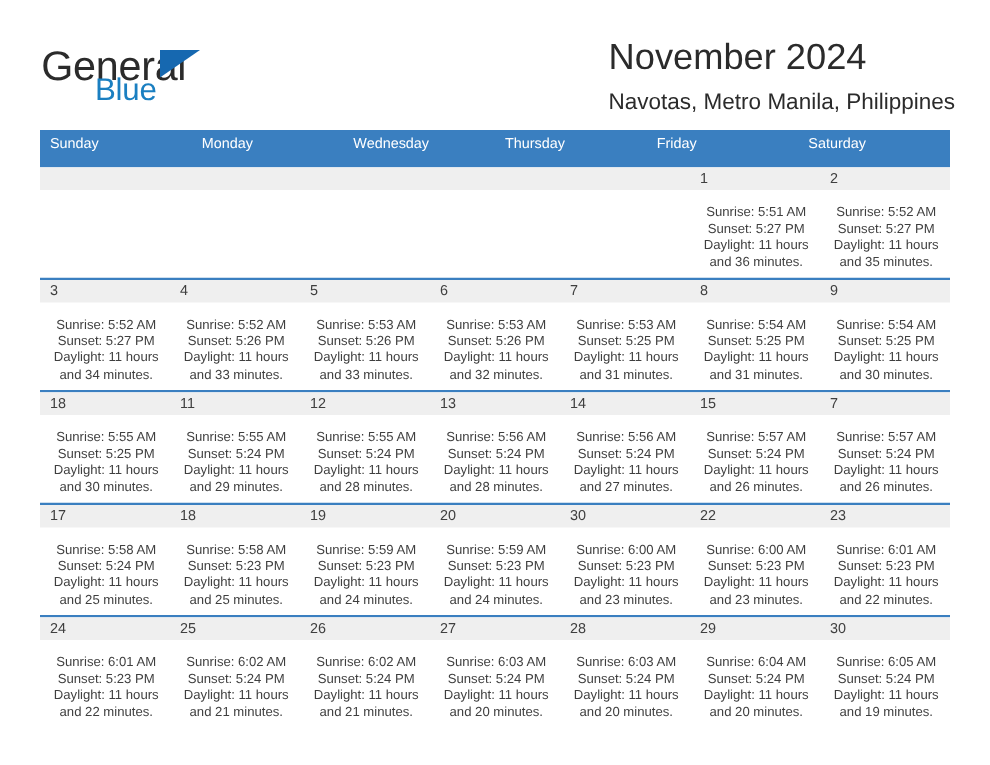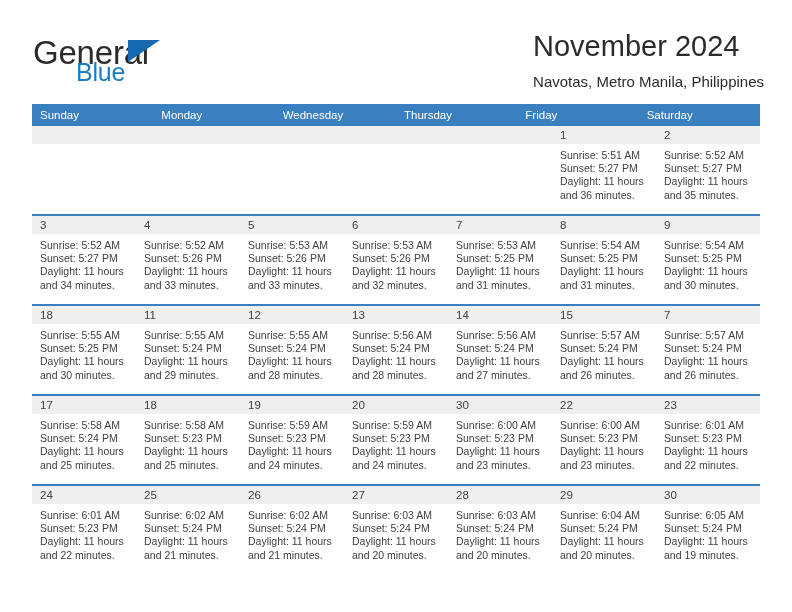--- a/index.html
+++ b/index.html
@@ -72,37 +72,37 @@
   }
   .month-title {
     font-size: 29px;
     font-weight: normal;
     color: #2b2b2b;
     line-height: 36px;
     white-space: nowrap;
   }
   .location {
     margin-top: 8px;
-    font-size: 15px;
+    font-size: 18px;
     color: #2b2b2b;
     line-height: 19px;
     white-space: nowrap;
   }
 
   
   .calendar {
     position: absolute;
     left: 32px;
     top: 104px;
     width: 728px;
   }
   .weekday-row {
     display: flex;
     background: #3a7fc0;
-    height: 22px;
+    height: 30px;
     justify-content: center;
   }
   .weekday {
     flex: 1 1 0;
     box-sizing: border-box;
     padding-left: 8px;
     font-size: 11.5px;
     color: #ffffff;
     line-height: 22px;
     white-space: nowrap;
@@ -125,24 +125,25 @@
   .day-band {
     height: 18px;
     background: #efefef;
     box-sizing: border-box;
     padding-left: 8px;
     font-size: 11.5px;
     color: #3f3f3f;
     line-height: 18px;
   }
   .day-body {
-    padding: 5px 6px 0 8px;
+    padding: 12px 6px 0 8px;
     font-size: 10.5px;
     line-height: 13.2px;
     color: #3f3f3f;
+    text-align: center;
   }
   .day-body .ln {
     white-space: nowrap;
   }
 </style>
 </head>
 <body>
 
 <div class="page">
 

